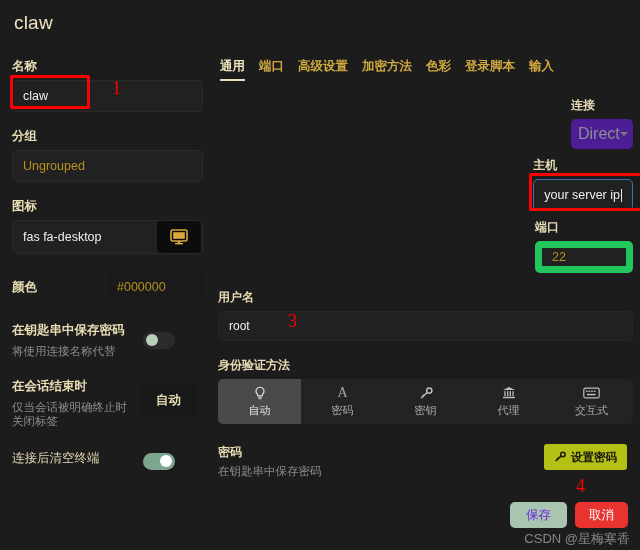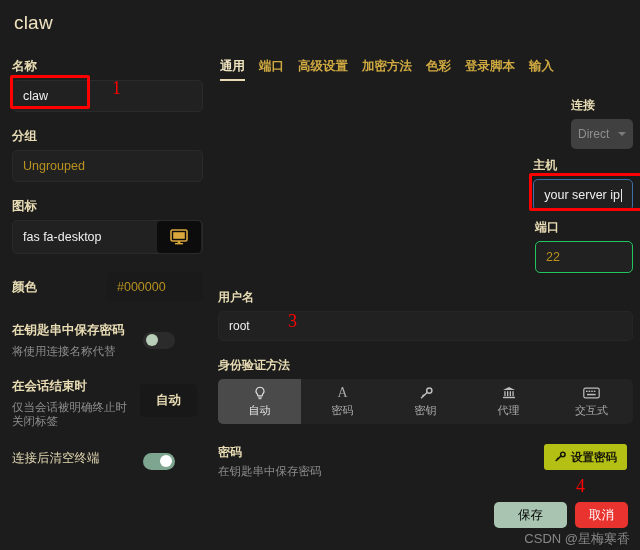--- a/index.html
+++ b/index.html
@@ -199,27 +199,27 @@
   .col-host { flex: 1; position: relative; }
   .col-port { width: 98px; }
   .small-label {
     font-size: 12px;
     color: #e8dcb4;
     font-weight: bold;
     margin-bottom: 5px;
   }
   .conn-select {
     height: 30px;
-    background: #404040;
+    background: #4c1d95;
     border-radius: 5px;
     display: flex;
     align-items: center;
     justify-content: space-between;
     padding: 0 7px;
-    font-size: 12px;
+    font-size: 16px;
     color: #8e8e8e;
   }
   .caret {
     width: 0; height: 0;
     border-left: 4px solid transparent;
     border-right: 4px solid transparent;
     border-top: 4px solid #7b7b7b;
   }
   .host-input {
     height: 32px;
@@ -235,21 +235,21 @@
   .caret-bar {
     display: inline-block;
     width: 1px; height: 13px;
     background: #e8e8e8;
     margin-left: 1px;
     vertical-align: -2px;
   }
   .port-input {
     height: 32px;
     background: #212121;
-    border: 1px solid #22c55e;
+    border: 7px solid #22c55e;
     border-radius: 5px;
     display: flex;
     align-items: center;
     padding: 0 10px;
     font-size: 12.5px;
     color: #b8911f;
   }
 
   .user-wrap { margin-bottom: 16px; position: relative; }
   .user-input {
@@ -329,25 +329,25 @@
 
   
   .footer {
     position: absolute;
     right: 12px; bottom: 22px;
     display: flex;
     gap: 8px;
   }
   .btn-save {
     background: #a9c5b2;
-    color: #000000;
+    color: #6d28d9;
     border: none;
     border-radius: 5px;
     height: 26px;
-    padding: 0 24px;
+    padding: 0 16px;
     font-size: 12.5px;
     font-family: "Liberation Sans", sans-serif;
   }
   .btn-cancel {
     background: #e8332e;
     color: #ffffff;
     border: none;
     border-radius: 5px;
     height: 26px;
     padding: 0 14px;

